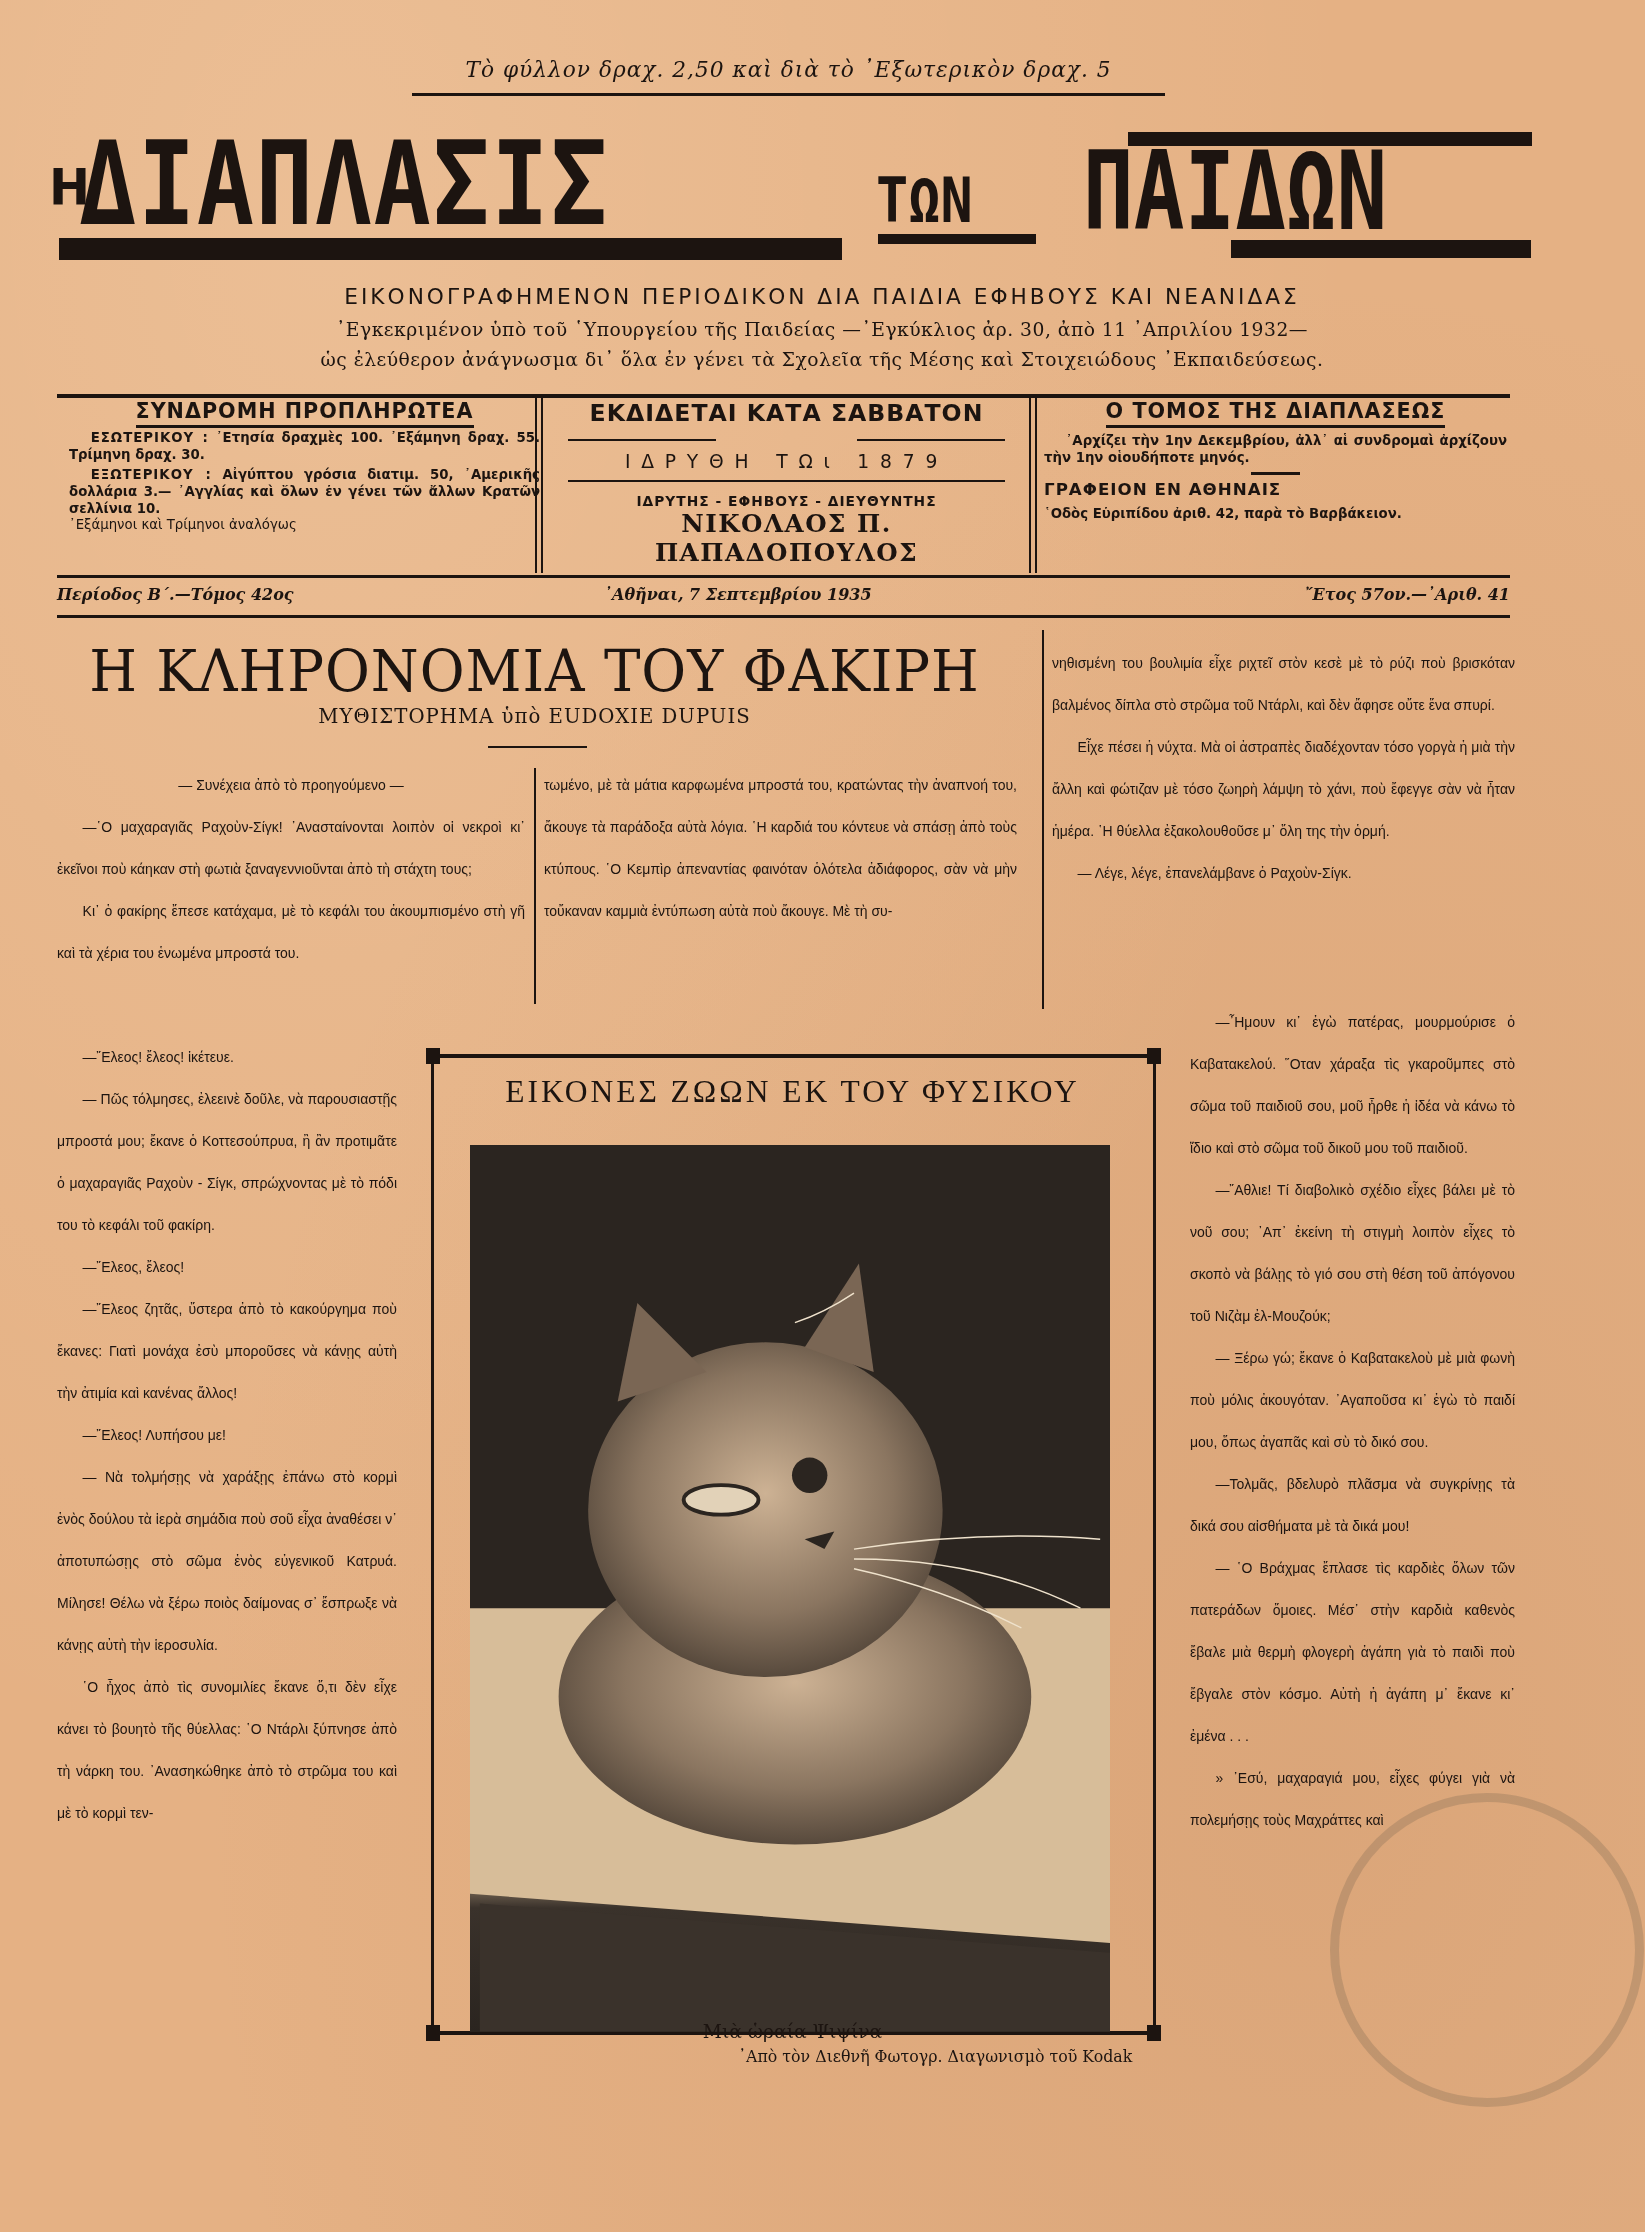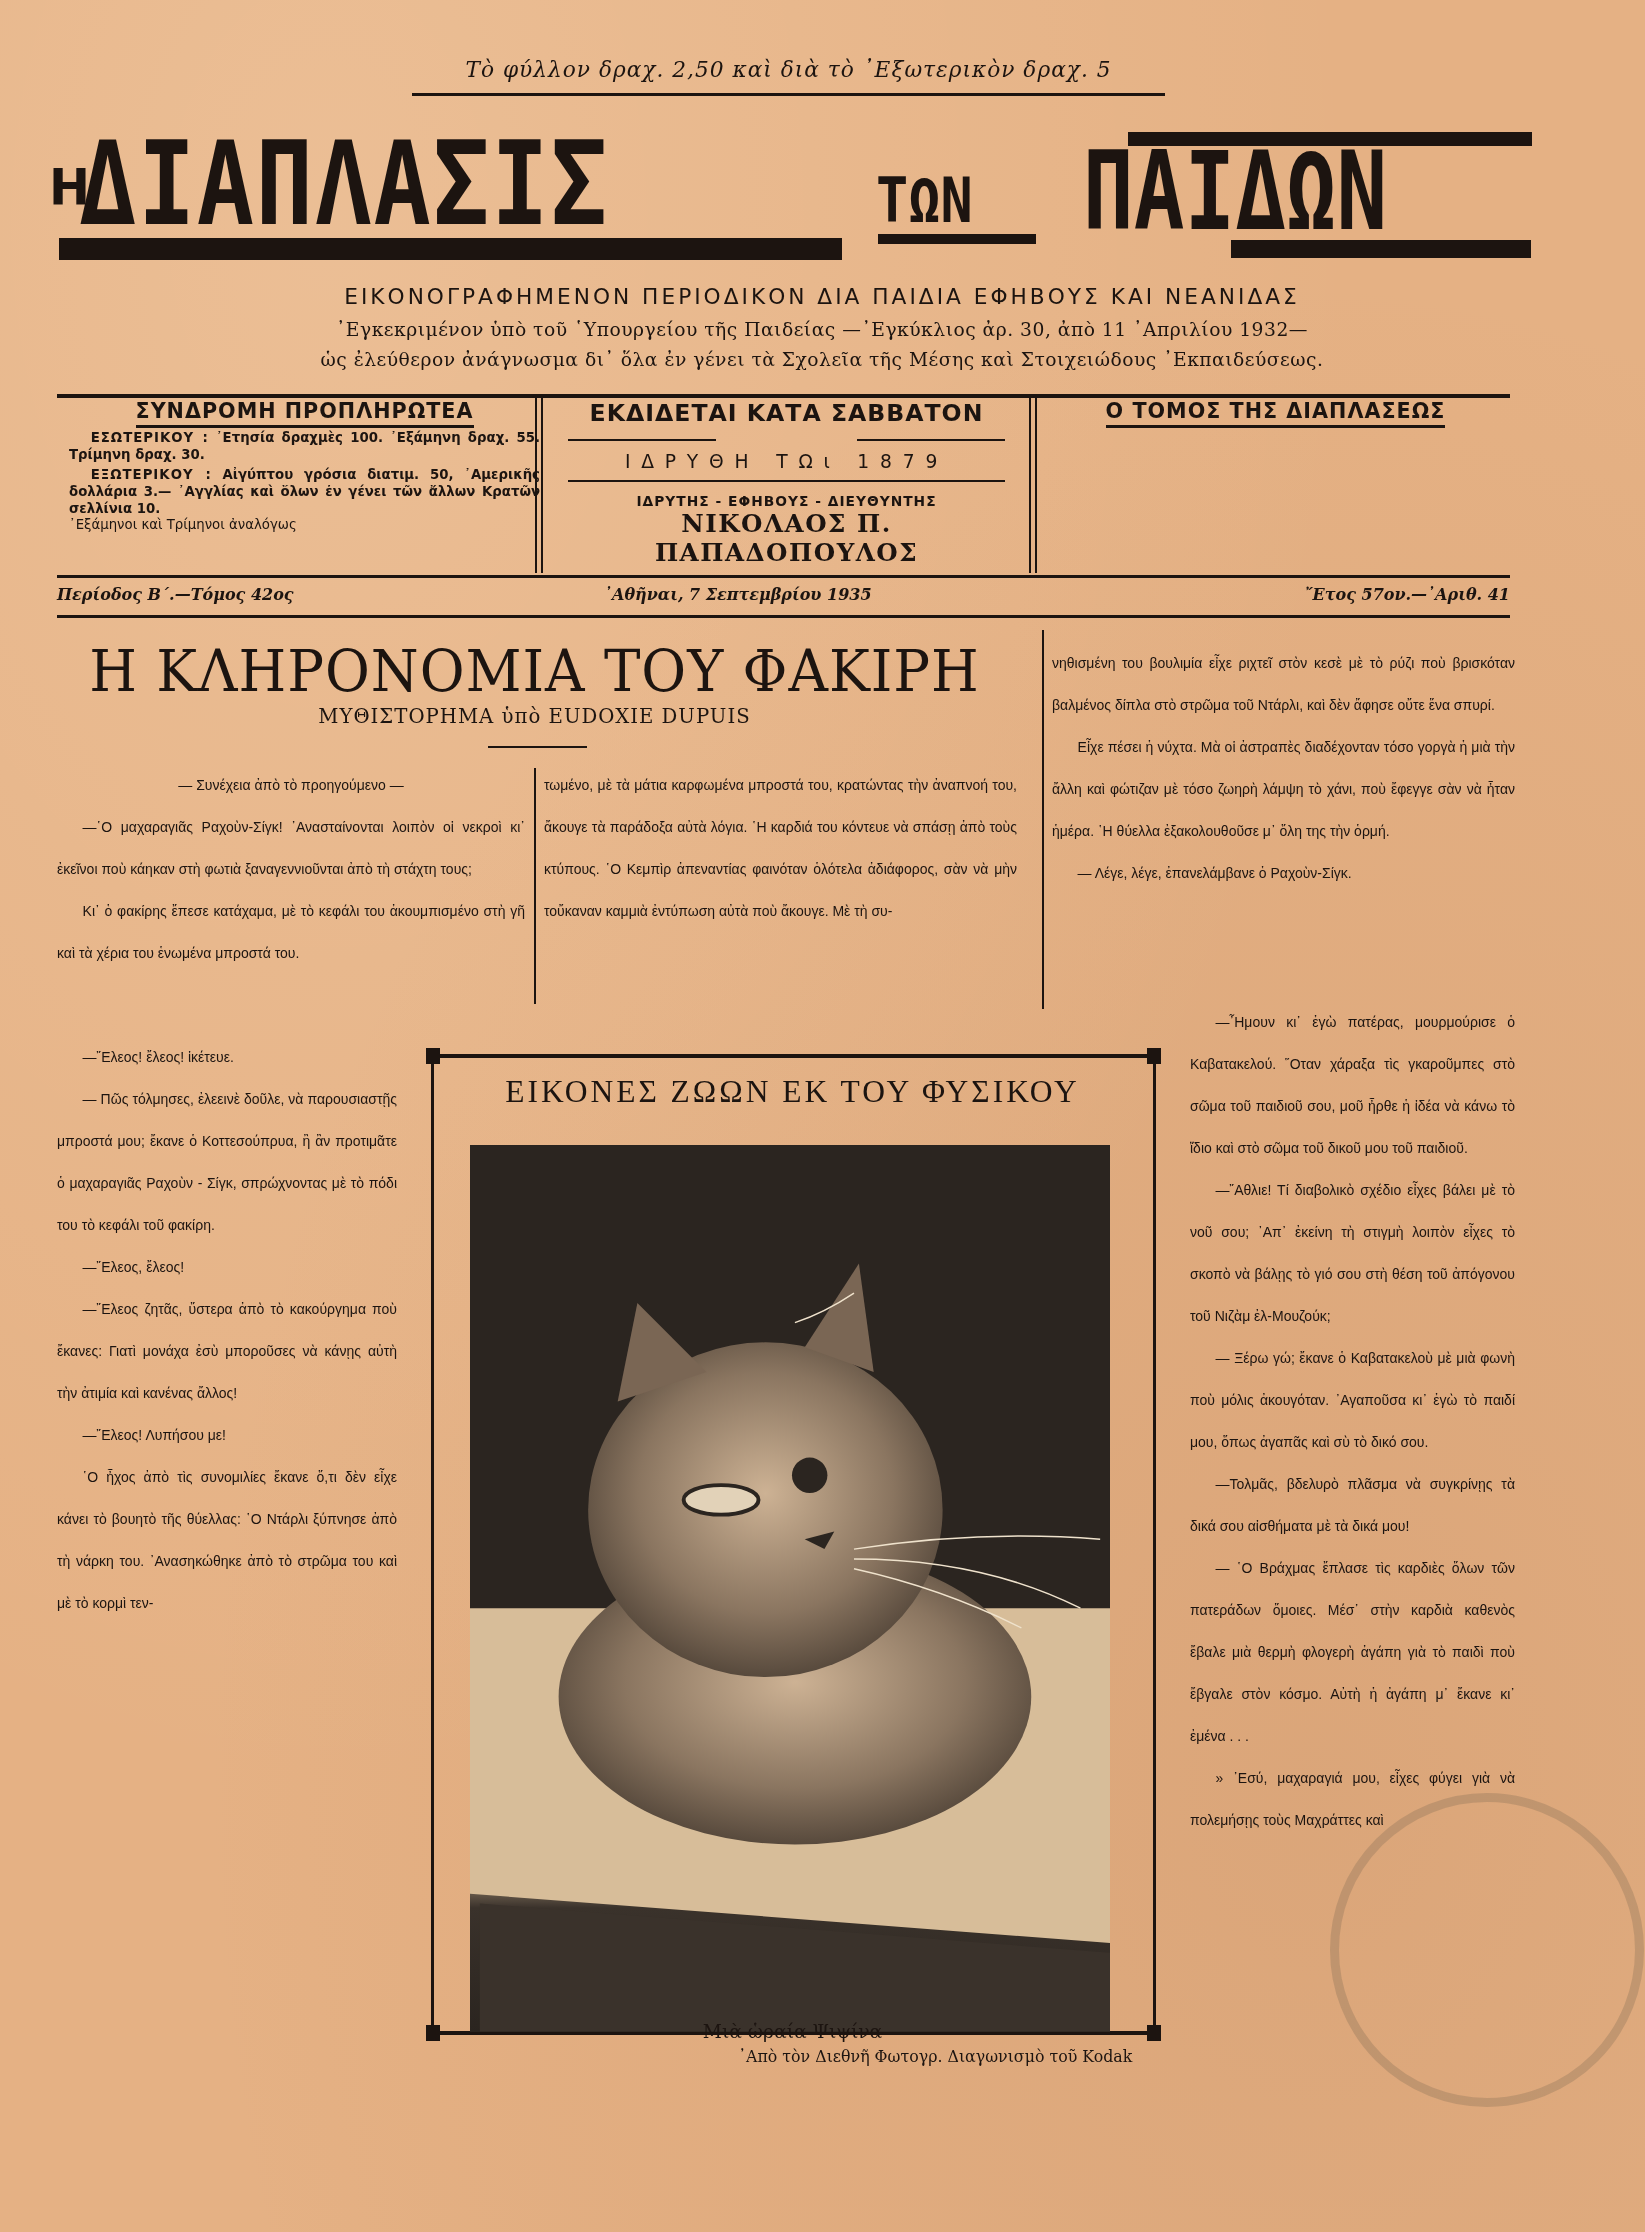--- a/index.html
+++ b/index.html
@@ -162,20 +162,26 @@
     <div style="width:148px; height:2px; background:#1c1410;"></div>
   </div>
   <div class="founded">ΙΔΡΥΘΗ ΤΩι 1879</div>
   <div style="height:2px; background:#1c1410; margin:0 19.7px 11.8px;"></div>
   <div class="founder-role">ΙΔΡΥΤΗΣ - ΕΦΗΒΟΥΣ - ΔΙΕΥΘΥΝΤΗΣ</div>
   <div class="founder-name">ΝΙΚΟΛΑΟΣ Π. ΠΑΠΑΔΟΠΟΥΛΟΣ</div>
 </div>
 
 <div class="infobox" style="left:1044px; width:463px;">
   <div class="ib-title u"><span>Ο ΤΟΜΟΣ ΤΗΣ ΔΙΑΠΛΑΣΕΩΣ</span></div>
+  <div class="ib-text" style="margin-top:9.9px;">
+    <p>᾿Αρχίζει τὴν 1ην Δεκεμβρίου, ἀλλ᾿ αἱ συνδρομαὶ ἀρχίζουν τὴν 1ην οἱουδήποτε μηνός.</p>
+    <div class="ib-small-rule"></div>
+    <p class="ib-center" style="font-size:16.7px; letter-spacing:1px; margin-top:5.9px;">ΓΡΑΦΕΙΟΝ ΕΝ ΑΘΗΝΑΙΣ</p>
+    <p class="ib-center" style="margin-top:7.9px;">῾Οδὸς Εὐριπίδου ἀριθ. 42, παρὰ τὸ Βαρβάκειον.</p>
+  </div>
 </div>
 
 <div class="rule" style="left:57px; top:575px; width:1453px; height:3px;"></div>
 <div class="abs dateline">
   <span style="left:0;">Περίοδος Β΄.—Τόμος 42ος</span>
   <span style="left:547px;">᾿Αθῆναι, 7 Σεπτεμβρίου 1935</span>
   <span style="right:0;">῎Ετος 57ον.—᾿Αριθ. 41</span>
 </div>
 <div class="rule" style="left:57px; top:615px; width:1453px; height:3px;"></div>
 
@@ -191,20 +197,21 @@
   <p>—῾Ο μαχαραγιᾶς Ραχοὺν-Σίγκ! ᾿Ανασταίνονται λοιπὸν οἱ νεκροὶ κι᾿ ἐκεῖνοι ποὺ κάηκαν στὴ φωτιὰ ξαναγεννιοῦνται ἀπὸ τὴ στάχτη τους;</p>
   <p>Κι᾿ ὁ φακίρης ἔπεσε κατάχαμα, μὲ τὸ κεφάλι του ἀκουμπισμένο στὴ γῆ καὶ τὰ χέρια του ἑνωμένα μπροστά του.</p>
 </div>
 
 <div class="col" style="left:57px; top:1036px; width:340px;">
   <p>—῎Ελεος! ἔλεος! ἱκέτευε.</p>
   <p>— Πῶς τόλμησες, ἐλεεινὲ δοῦλε, νὰ παρουσιαστῇς μπροστά μου; ἔκανε ὁ Κοττεσούπρυα, ἢ ἂν προτιμᾶτε ὁ μαχαραγιᾶς Ραχοὺν - Σίγκ, σπρώχνοντας μὲ τὸ πόδι του τὸ κεφάλι τοῦ φακίρη.</p>
   <p>—῎Ελεος, ἔλεος!</p>
   <p>—῎Ελεος ζητᾶς, ὕστερα ἀπὸ τὸ κακούργημα ποὺ ἔκανες: Γιατὶ μονάχα ἐσὺ μποροῦσες νὰ κάνῃς αὐτὴ τὴν ἀτιμία καὶ κανένας ἄλλος!</p>
   <p>—῎Ελεος! Λυπήσου με!</p>
+  <p>— Νὰ τολμήσῃς νὰ χαράξῃς ἐπάνω στὸ κορμὶ ἑνὸς δούλου τὰ ἱερὰ σημάδια ποὺ σοῦ εἶχα ἀναθέσει ν᾿ ἀποτυπώσῃς στὸ σῶμα ἑνὸς εὐγενικοῦ Κατρυά. Μίλησε! Θέλω νὰ ξέρω ποιὸς δαίμονας σ᾿ ἔσπρωξε νὰ κάνῃς αὐτὴ τὴν ἱεροσυλία.</p>
   <p>῾Ο ἦχος ἀπὸ τὶς συνομιλίες ἔκανε ὅ,τι δὲν εἶχε κάνει τὸ βουητὸ τῆς θύελλας: ῾Ο Ντάρλι ξύπνησε ἀπὸ τὴ νάρκη του. ᾿Ανασηκώθηκε ἀπὸ τὸ στρῶμα του καὶ μὲ τὸ κορμὶ τεν-</p>
 </div>
 
 <div class="col" style="left:544px; top:764px; width:473px;">
   <p class="noindent">τωμένο, μὲ τὰ μάτια καρφωμένα μπροστά του, κρατώντας τὴν ἀναπνοή του, ἄκουγε τὰ παράδοξα αὐτὰ λόγια. ῾Η καρδιά του κόντευε νὰ σπάσῃ ἀπὸ τοὺς κτύπους. ῾Ο Κεμπὶρ ἀπεναντίας φαινόταν ὁλότελα ἀδιάφορος, σὰν νὰ μὴν τοὔκαναν καμμιὰ ἐντύπωση αὐτὰ ποὺ ἄκουγε. Μὲ τὴ συ-</p>
 </div>
 
 <div class="col" style="left:1052px; top:642px; width:463px;">
   <p class="noindent">νηθισμένη του βουλιμία εἶχε ριχτεῖ στὸν κεσὲ μὲ τὸ ρύζι ποὺ βρισκόταν βαλμένος δίπλα στὸ στρῶμα τοῦ Ντάρλι, καὶ δὲν ἄφησε οὔτε ἕνα σπυρί.</p>
   <p>Εἶχε πέσει ἡ νύχτα. Μὰ οἱ ἀστραπὲς διαδέχονταν τόσο γοργὰ ἡ μιὰ τὴν ἄλλη καὶ φώτιζαν μὲ τόσο ζωηρὴ λάμψη τὸ χάνι, ποὺ ἔφεγγε σὰν νὰ ἦταν ἡμέρα. ῾Η θύελλα ἐξακολουθοῦσε μ᾿ ὅλη της τὴν ὁρμή.</p>

